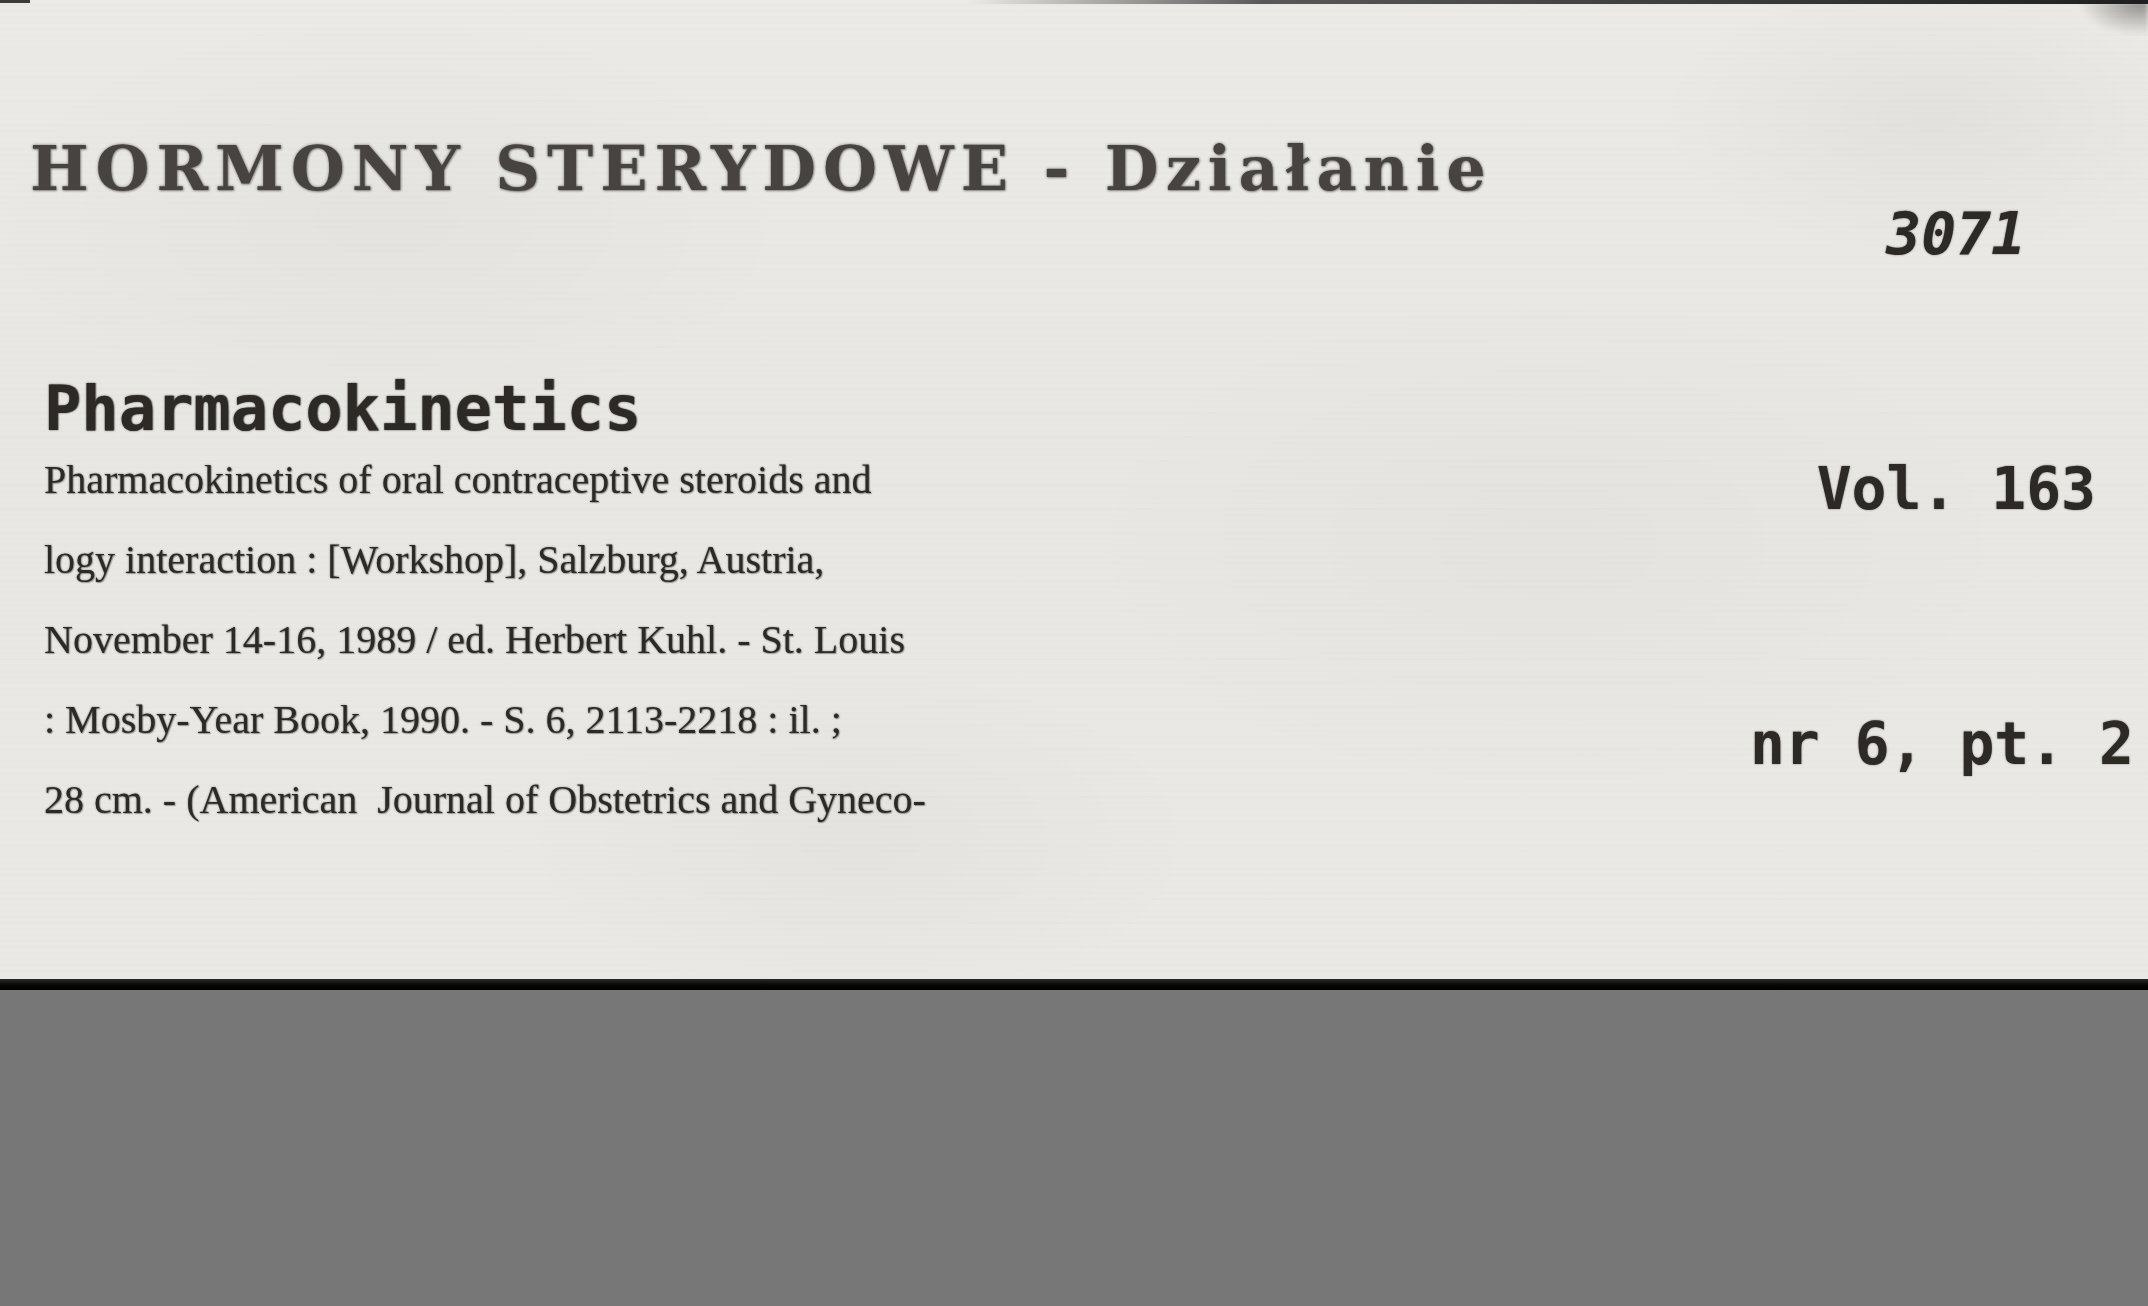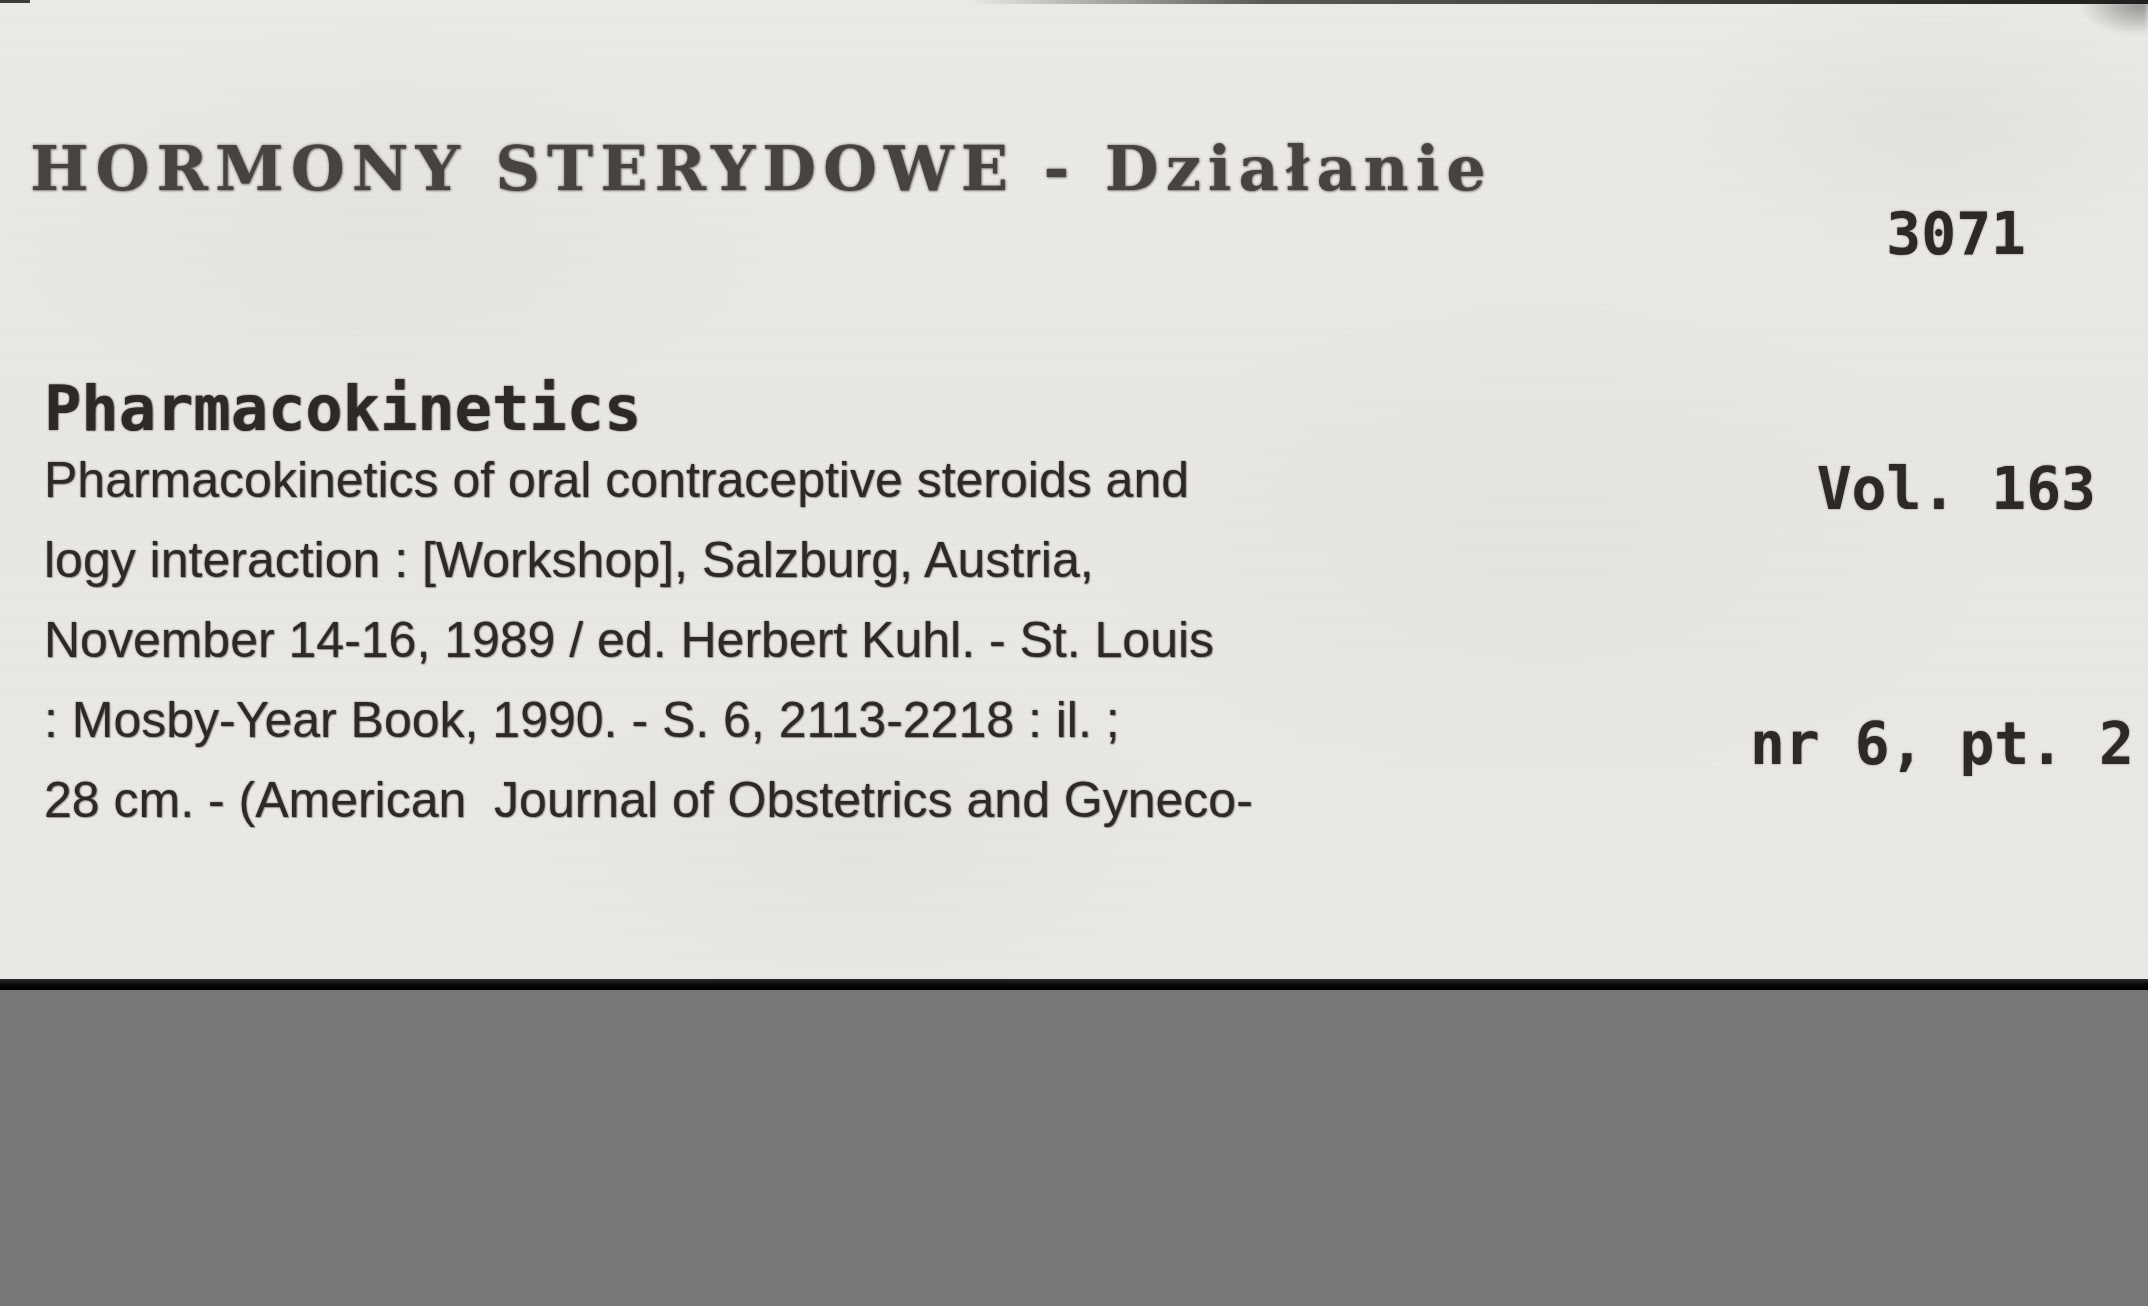--- a/index.html
+++ b/index.html
@@ -100,43 +100,43 @@
     text-align: right;
     font-family: "DejaVu Sans Mono", monospace;
     font-weight: bold;
     font-size: 58px;
     line-height: 85px;
     color: var(--color-ink);
     text-shadow: 0 0 2px rgba(40,38,35,0.6);
     filter: blur(0.3px);
     white-space: pre;
   }
-  .cn-number { padding-right: 112px; }
+  .cn-number { padding-right: 112px; font-style: italic; }
   .cn-volume { padding-right: 42px; }
   .cn-issue  { padding-right: 4px; }
 
   
   .title-heading {
     position: absolute;
     left: 44px;
     top: 372px;
     font-family: "DejaVu Sans Mono", monospace;
     font-weight: bold;
     font-size: 62px;
     color: var(--color-ink);
     text-shadow: 0 0 2px rgba(40,38,35,0.7), 1px 0 1px rgba(40,38,35,0.4);
     filter: blur(0.3px);
     white-space: pre;
   }
   .citation-block {
     position: absolute;
     left: 44px;
     top: 440px;
-    font-family: Liberation Sans, sans-serif;
-    font-size: 50px;
+    font-family: Liberation Serif, serif;
+    font-size: 40px;
     line-height: 80px;
     color: var(--color-ink);
     text-shadow: 0 0 2px rgba(40,38,35,0.55), 1px 1px 1px rgba(40,38,35,0.3);
     filter: blur(0.35px);
   }
   .citation-line {
     white-space: pre;
   }
 </style>
 </head>

